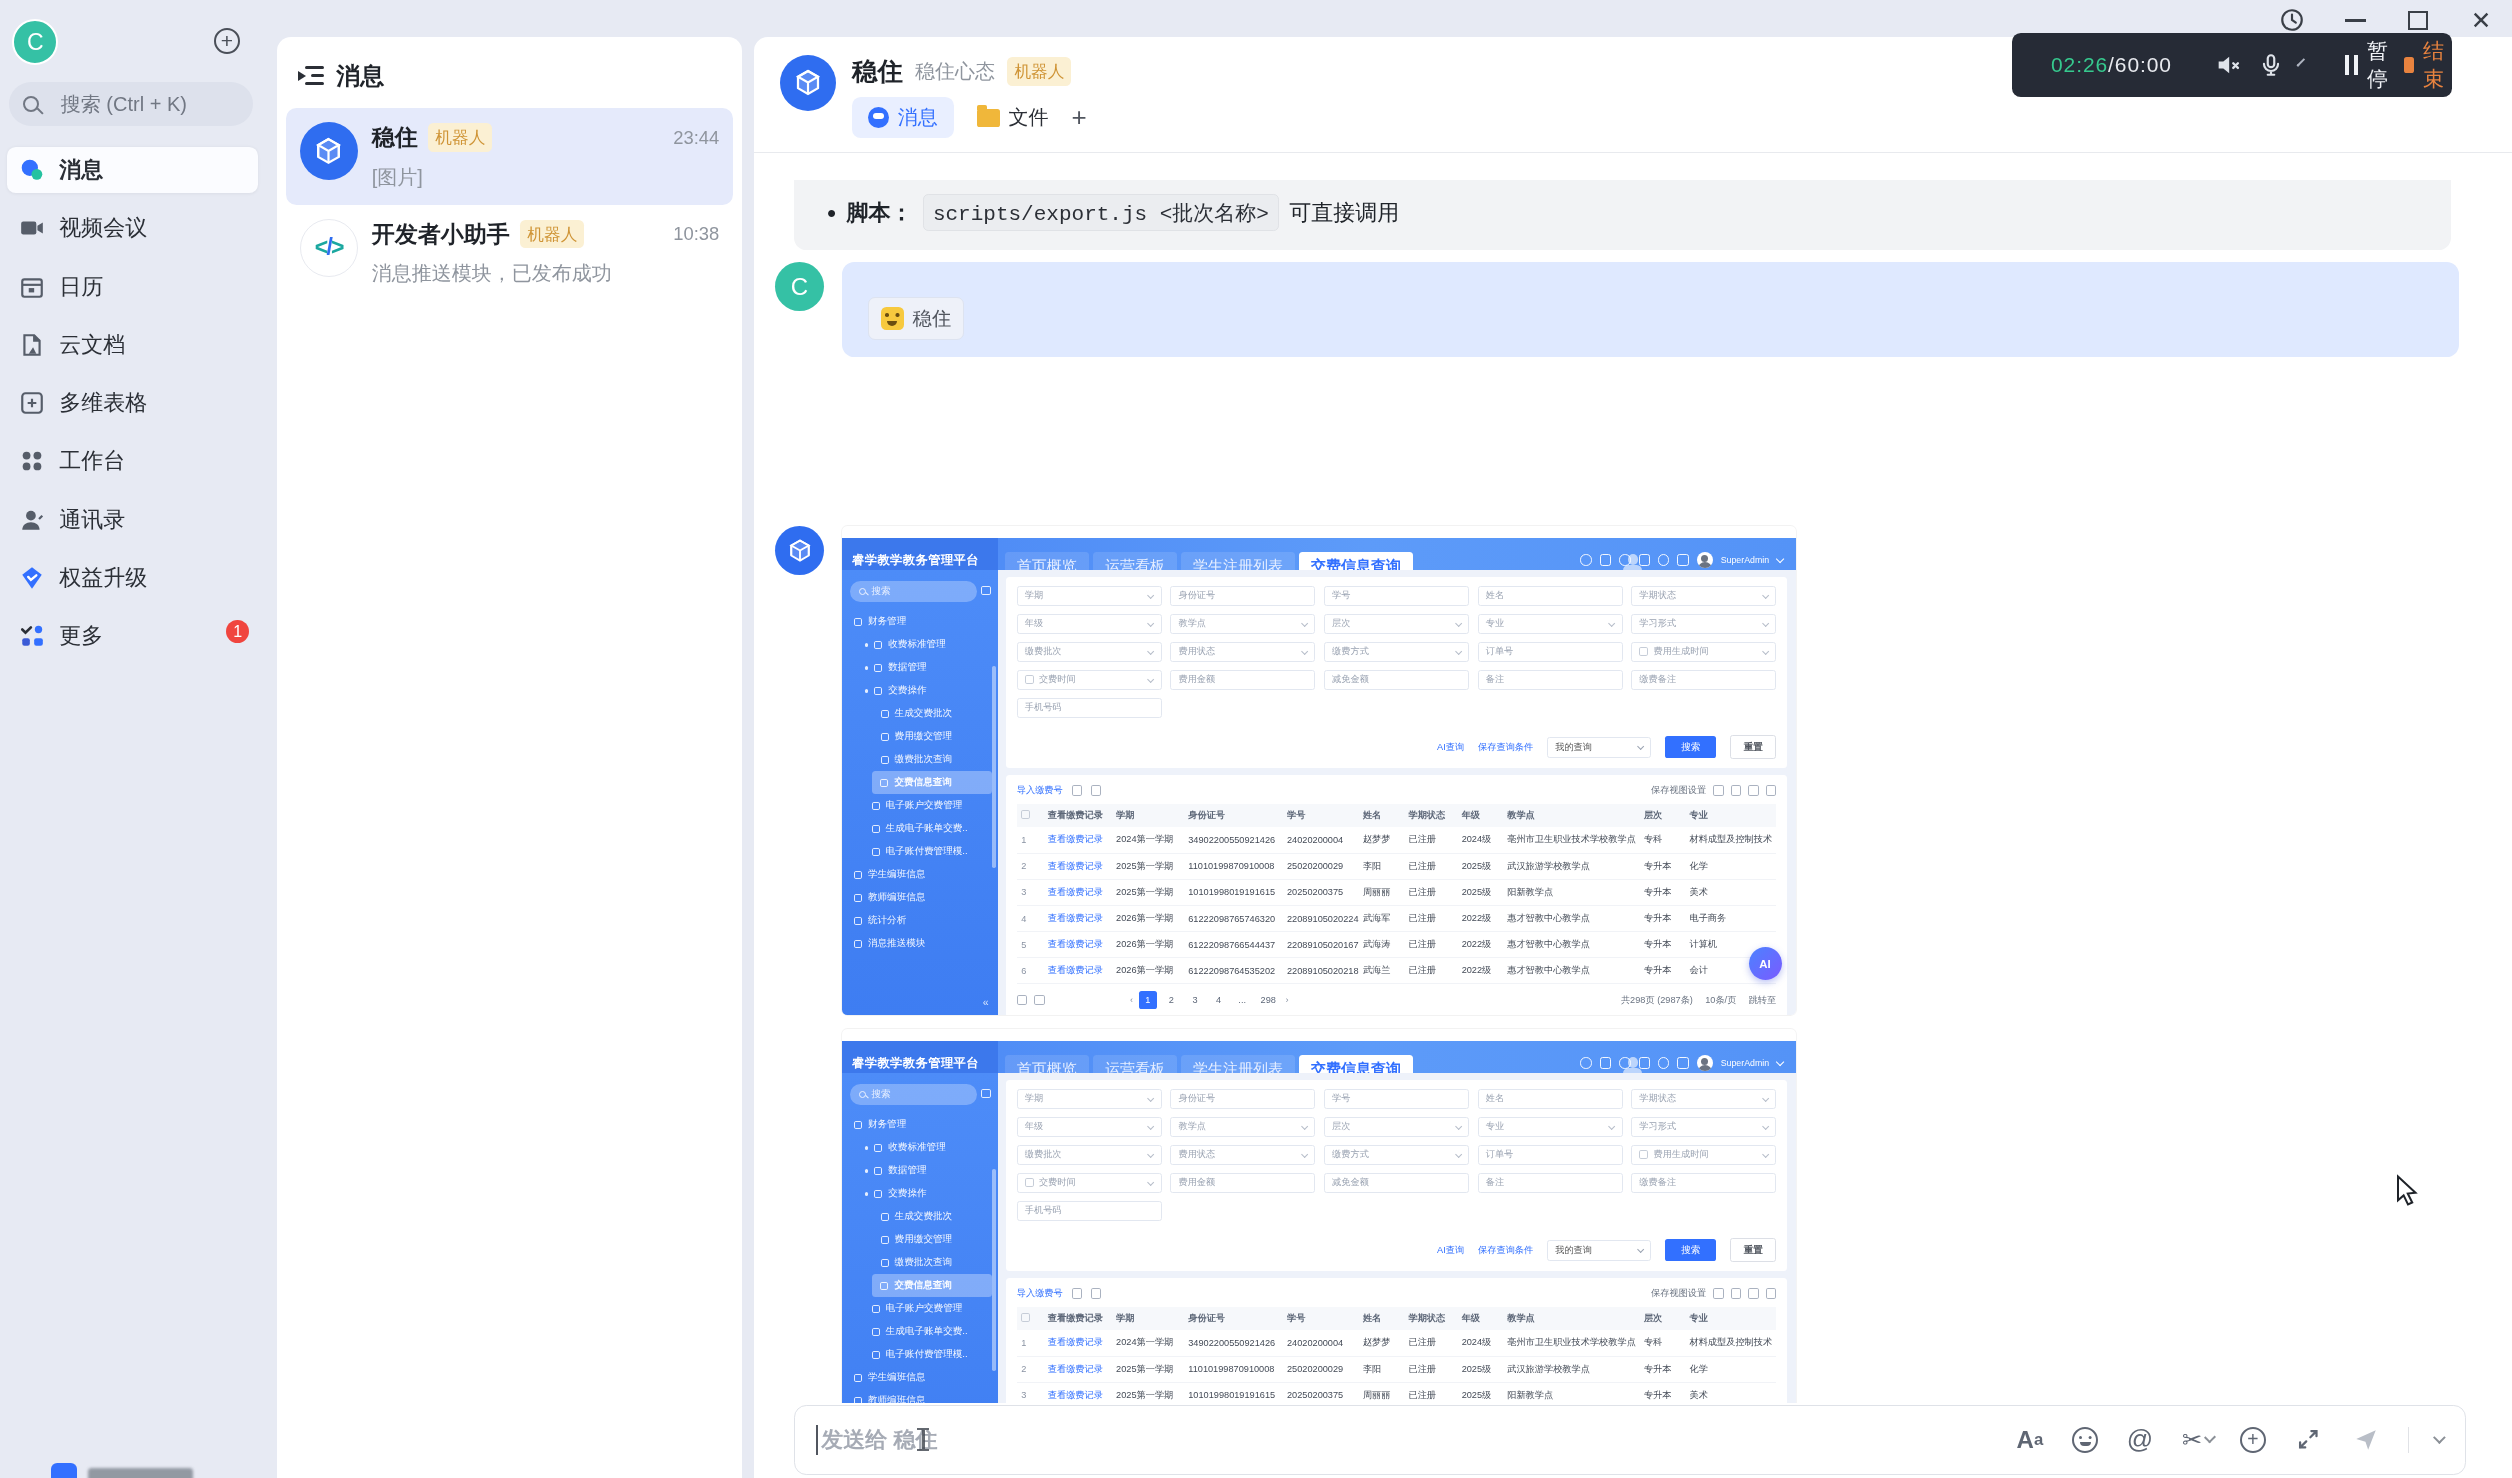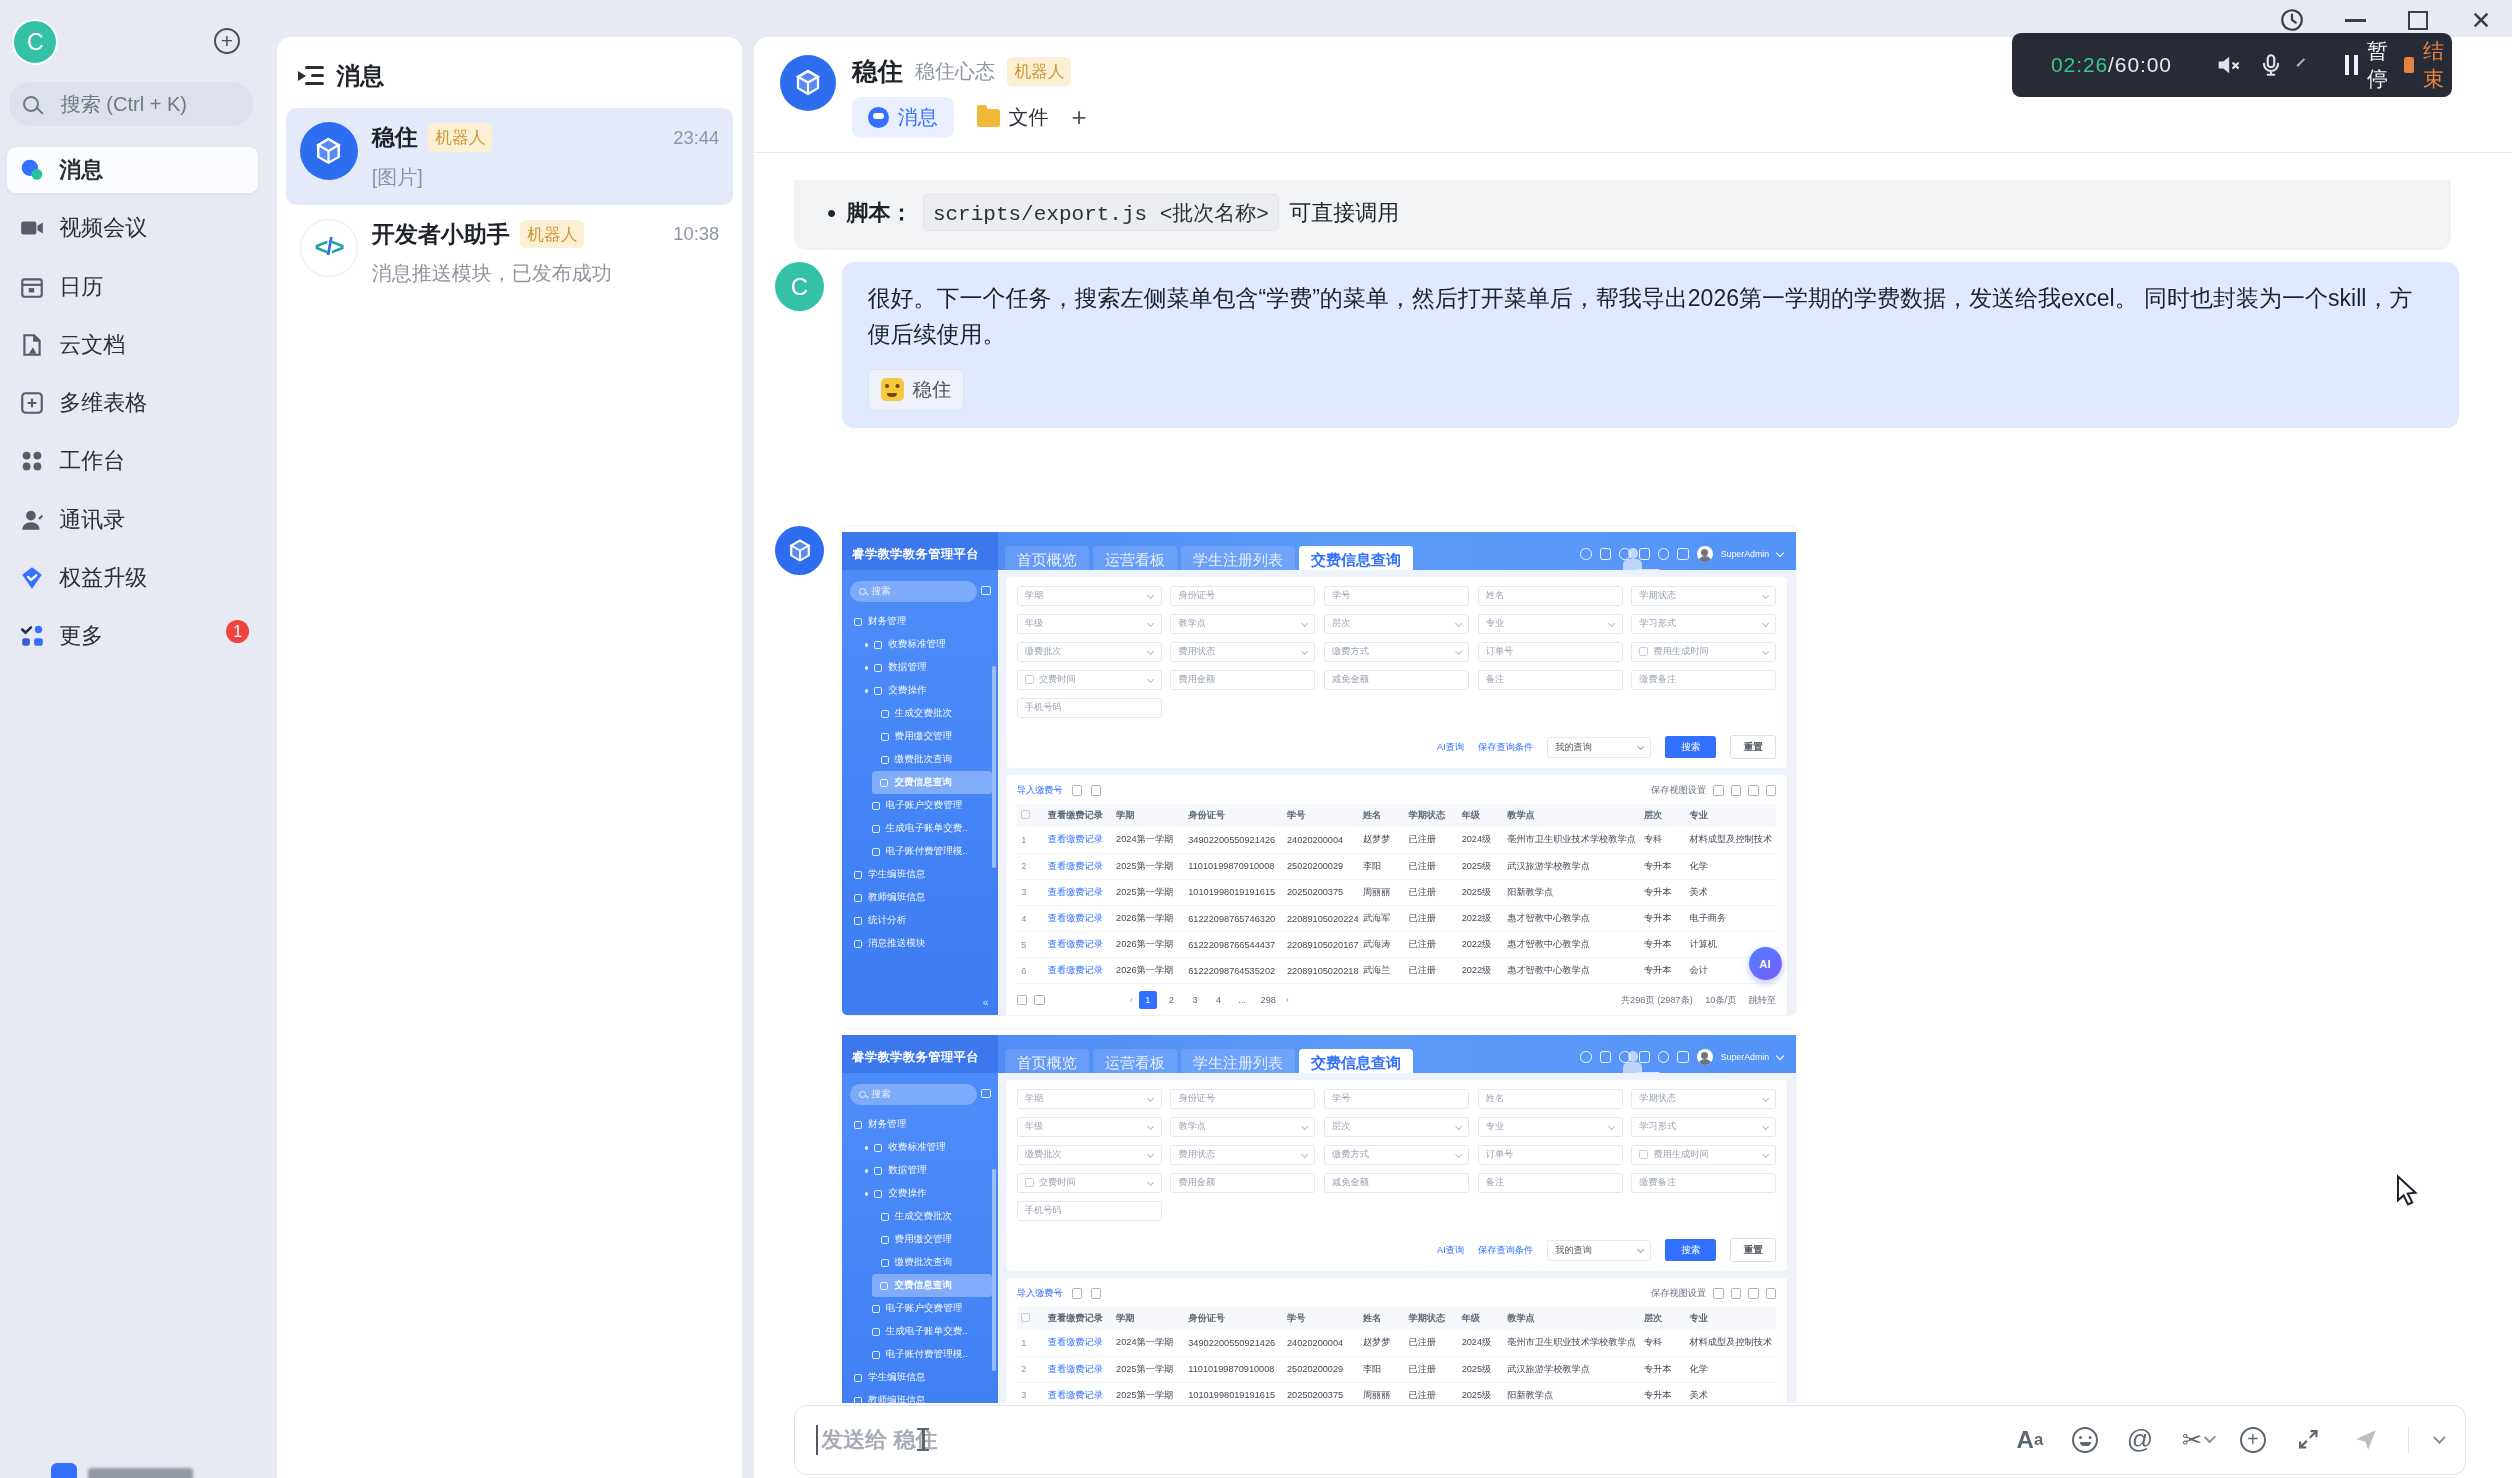--- a/index.html
+++ b/index.html
@@ -107,21 +107,21 @@
   .iic.circle { border:2.2px solid #5f6673; border-radius:50%; width:26px; height:26px; font-size:19.3px; }
   .smile { width:26px; height:26px; border:2.2px solid #5f6673; border-radius:50%; position:relative; }
   .smile:before { content:""; position:absolute; left:5.3px; top:7px; width:3.1px; height:3.1px; background:#5f6673; border-radius:50%; box-shadow:9.6px 0 0 #5f6673; }
   .smile:after { content:""; position:absolute; left:6.1px; bottom:4.4px; width:10.5px; height:4.4px; border-radius:0 0 8.8px 8.8px; background:#5f6673; }
   .v-sep { width:1.3px; height:26px; background:#e0e2e6; }
   .chev-dn { width:8.8px; height:8.8px; border-right:2.2px solid #8b9097; border-bottom:2.2px solid #8b9097; transform:rotate(45deg); margin-top:-3.5px; }
 
   
   .shot { width:954px; height:489px; border-radius:5.3px; overflow:hidden; position:relative; background:#fff; box-shadow:0 0 0 0.9px rgba(0,0,0,.05); filter:blur(0.6px) saturate(1.02); font-family:"Liberation Sans", sans-serif; }
   .shot2 { height:478px; }
-  .sh-head { position:absolute; left:0; top:6px; right:0; height:44px; background:linear-gradient(90deg,#4b87f3,#5e9bf7 55%, #5593f5); display:flex; }
+  .sh-head { position:absolute; left:0; top:12px; right:0; height:44px; background:linear-gradient(90deg,#4b87f3,#5e9bf7 55%, #5593f5); display:flex; }
   .sh-logo { width:156px; background:#3d78ea; color:#fff; font-size:12.3px; font-weight:bold; display:flex; align-items:center; padding:0 10.5px; letter-spacing:0.4px; }
   .sh-tabs { display:flex; align-items:flex-end; gap:3.5px; padding-left:7px; }
   .sh-tab { font-size:15px; color:#e7efff; padding:5.3px 12.3px 6.1px; border-radius:3.5px 3.5px 0 0; background:rgba(255,255,255,.12); }
   .sh-tab.active { background:#fff; color:#3370ff; font-weight:bold; }
   .sh-right { margin-left:auto; display:flex; align-items:center; gap:8px; padding-right:12.3px; }
   .sh-mini { width:11.4px; height:11.4px; border:1.3px solid rgba(255,255,255,.92); }
   .sh-mini.r { border-radius:50%; }
   .sh-mini.sq { border-radius:2.6px; }
   .sh-user { width:16px; height:16px; border-radius:50%; background:#fff; position:relative; overflow:hidden; }
   .sh-user:before { content:""; position:absolute; left:4.4px; top:2.6px; width:7px; height:7px; border-radius:50%; background:#6b7482; }
@@ -413,21 +413,20 @@
     <div class="bubble-gray">
       <span class="dot">•</span>
       <b>脚本：</b>
       <span class="code-chip">scripts/export.js &lt;批次名称&gt;</span>
       <span>可直接调用</span>
     </div>
 
     <div class="user-row">
       <div class="u-avatar">C</div>
       <div class="bubble-blue">
-        <div>很好。下一个任务，搜索左侧菜单包含“学费”的菜单，然后打开菜单后，帮我导出2026第一学期的学费数据，发送给我excel。 同时也封装为一个skill，方便后续使用。</div>
         <div class="reaction">
           <span class="emoji-face"></span>
           <span>稳住</span>
         </div>
       </div>
     </div>
 
     <div class="bot-row">
       <div class="cube-av-sm">
         <svg width="28" height="28" viewBox="0 0 24 24" fill="none" stroke="#fff" stroke-width="1.6">

